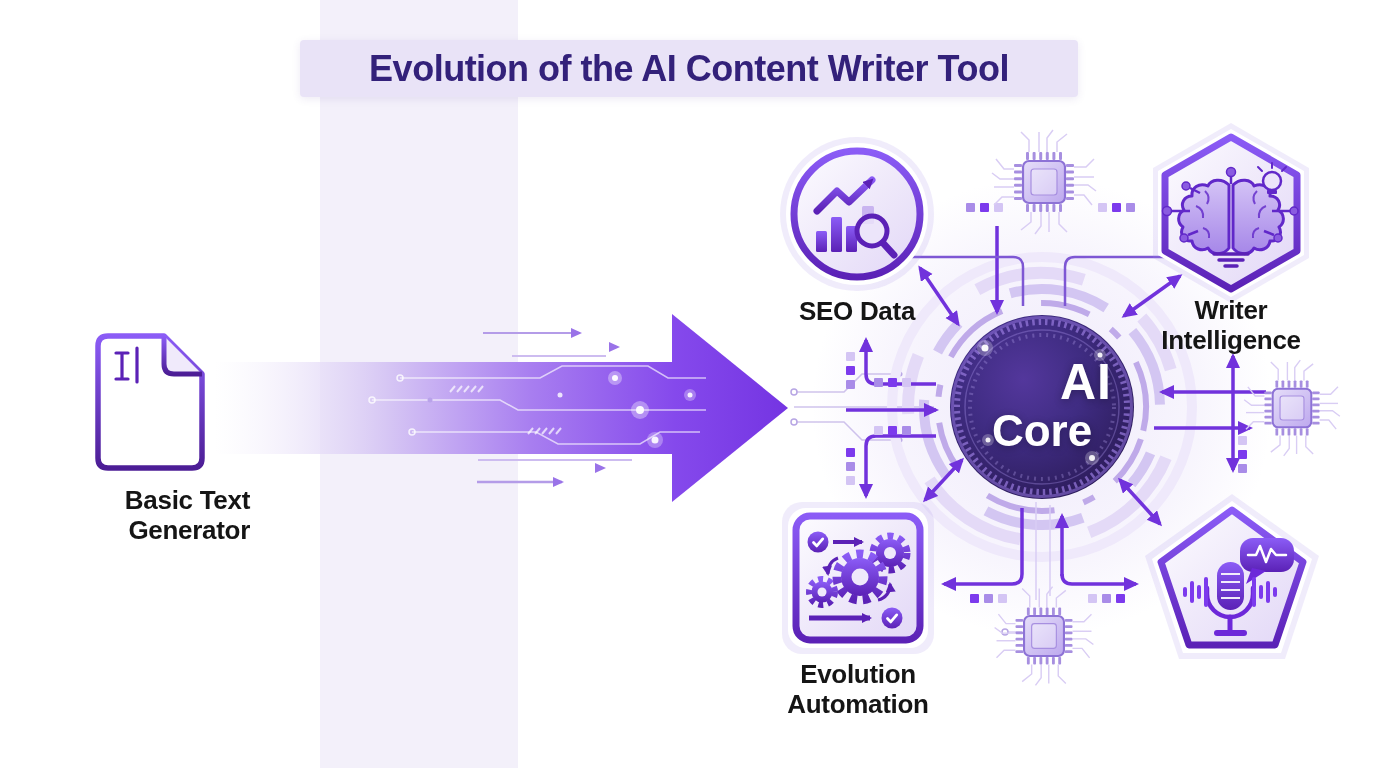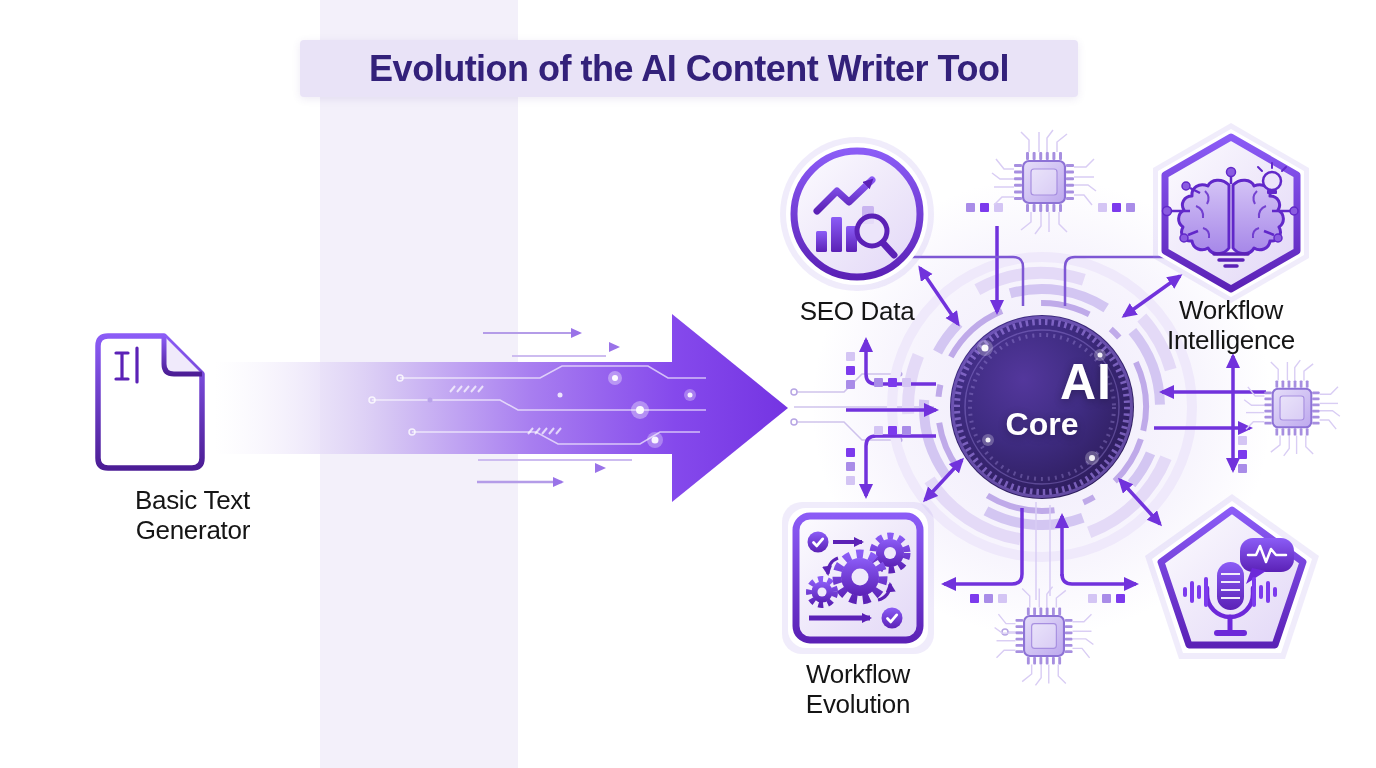--- a/index.html
+++ b/index.html
@@ -3,31 +3,31 @@
 <meta charset="utf-8">
 <style>
   html,body{margin:0;padding:0;background:#ffffff;}
   .stage{position:relative;width:1376px;height:768px;background:#ffffff;overflow:hidden;
          font-family:"Liberation Sans",sans-serif;}
   svg.decor{position:absolute;left:0;top:0;}
   .banner{position:absolute;left:300px;top:40px;width:778px;height:57px;background:#e9e3f7;
           border-radius:4px;display:flex;align-items:center;justify-content:center;
           font-size:36px;font-weight:800;color:#33217a;letter-spacing:-0.5px;
           box-shadow:0 2px 8px rgba(80,50,150,0.10);}
-  .lbl{position:absolute;text-align:center;font-weight:400;font-size:26px;line-height:1.15;
+  .lbl{position:absolute;text-align:center;font-weight:700;font-size:26px;line-height:1.15;
        color:#151515;letter-spacing:-0.3px;}
   #lbl-basic{left:50px;top:486px;width:200px;text-align:right;}
   #lbl-seo{left:767px;top:297px;width:180px;}
   #lbl-content{left:1136px;top:296px;width:190px;}
   #lbl-workflow{left:763px;top:660px;width:190px;}
   #lbl-brand{left:1177px;top:660px;width:110px;}
   .coreText{position:absolute;left:972px;top:357px;width:140px;text-align:center;color:#ffffff;}
   .coreText .l1{font-size:50px;font-weight:800;line-height:1.0;letter-spacing:1px;
                 text-shadow:0 2px 8px rgba(0,0,0,0.3);text-align:right;}
-  .coreText .l2{font-size:32px;font-weight:800;line-height:1.1;text-shadow:0 2px 8px rgba(0,0,0,0.3);}
+  .coreText .l2{font-size:44px;font-weight:800;line-height:1.1;text-shadow:0 2px 8px rgba(0,0,0,0.3);}
 </style>
 </head>
 <body>
 
 <div class="stage">
 
 <svg class="decor" width="1376" height="768" viewBox="0 0 1376 768">
   <defs>
     <linearGradient id="arrowG" gradientUnits="userSpaceOnUse" x1="215" y1="0" x2="790" y2="0">
       <stop offset="0" stop-color="#f4f1fc" stop-opacity="0"></stop>
@@ -423,21 +423,21 @@
     <use href="#chipBody"></use>
   </g>
 </svg>
 
 <div class="banner">
   <span>Evolution of the AI Content Writer Tool</span>
 </div>
 
 <div class="lbl" id="lbl-basic">Basic Text Generator</div>
 <div class="lbl" id="lbl-seo">SEO Data</div>
-<div class="lbl" id="lbl-content">Workflow Intelligence</div>
-<div class="lbl" id="lbl-workflow">Workflow Evolution</div>
+<div class="lbl" id="lbl-content">Writer Intelligence</div>
+<div class="lbl" id="lbl-workflow">Evolution Automation</div>
 
 <div class="coreText">
   <div class="l1">AI</div>
   <div class="l2">Core</div>
 </div>
 
 </div>
 
 </body></html>

